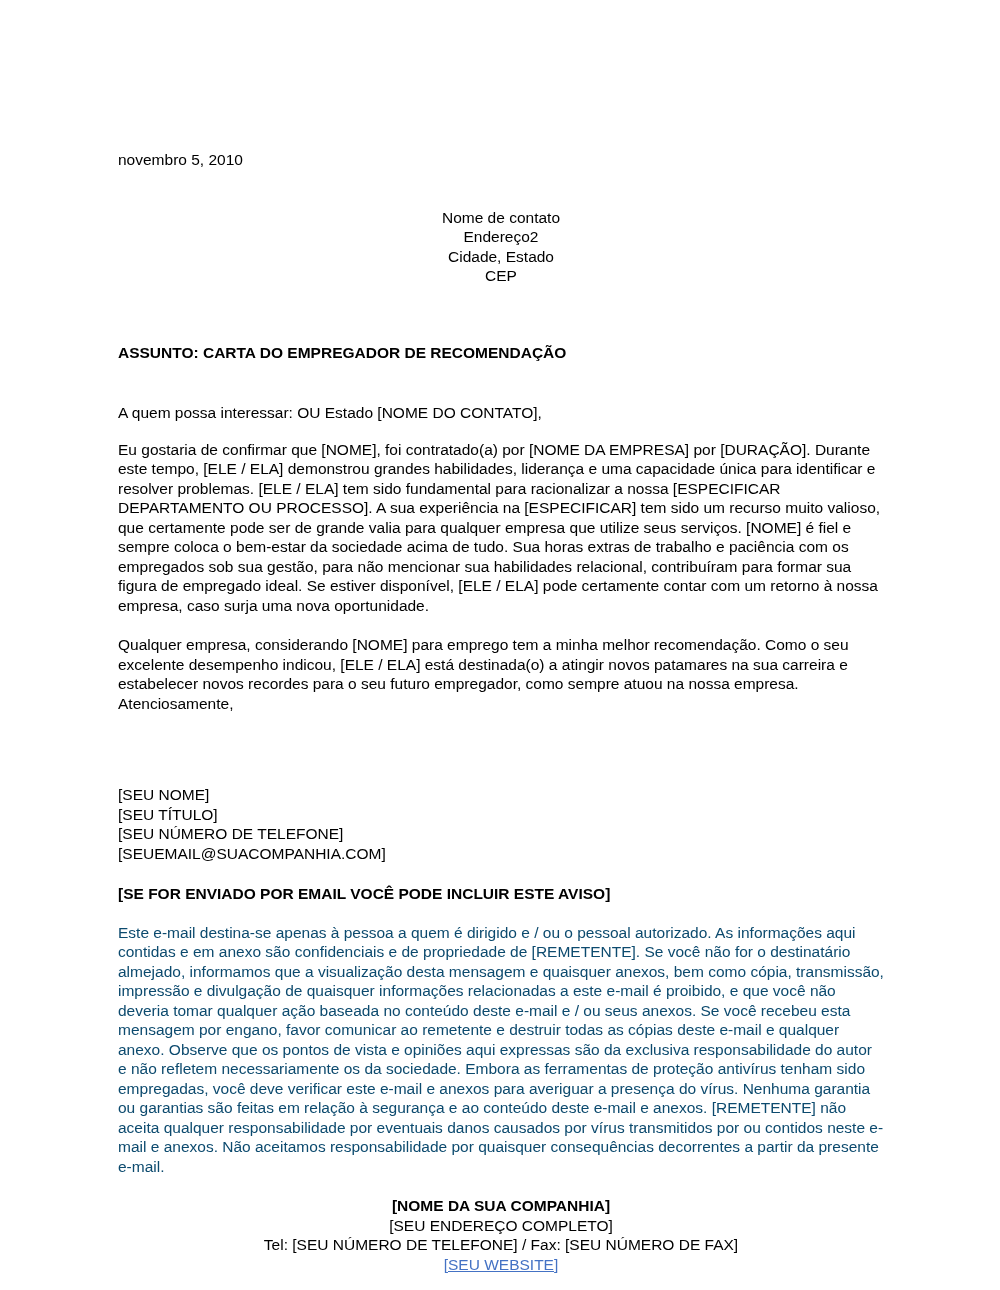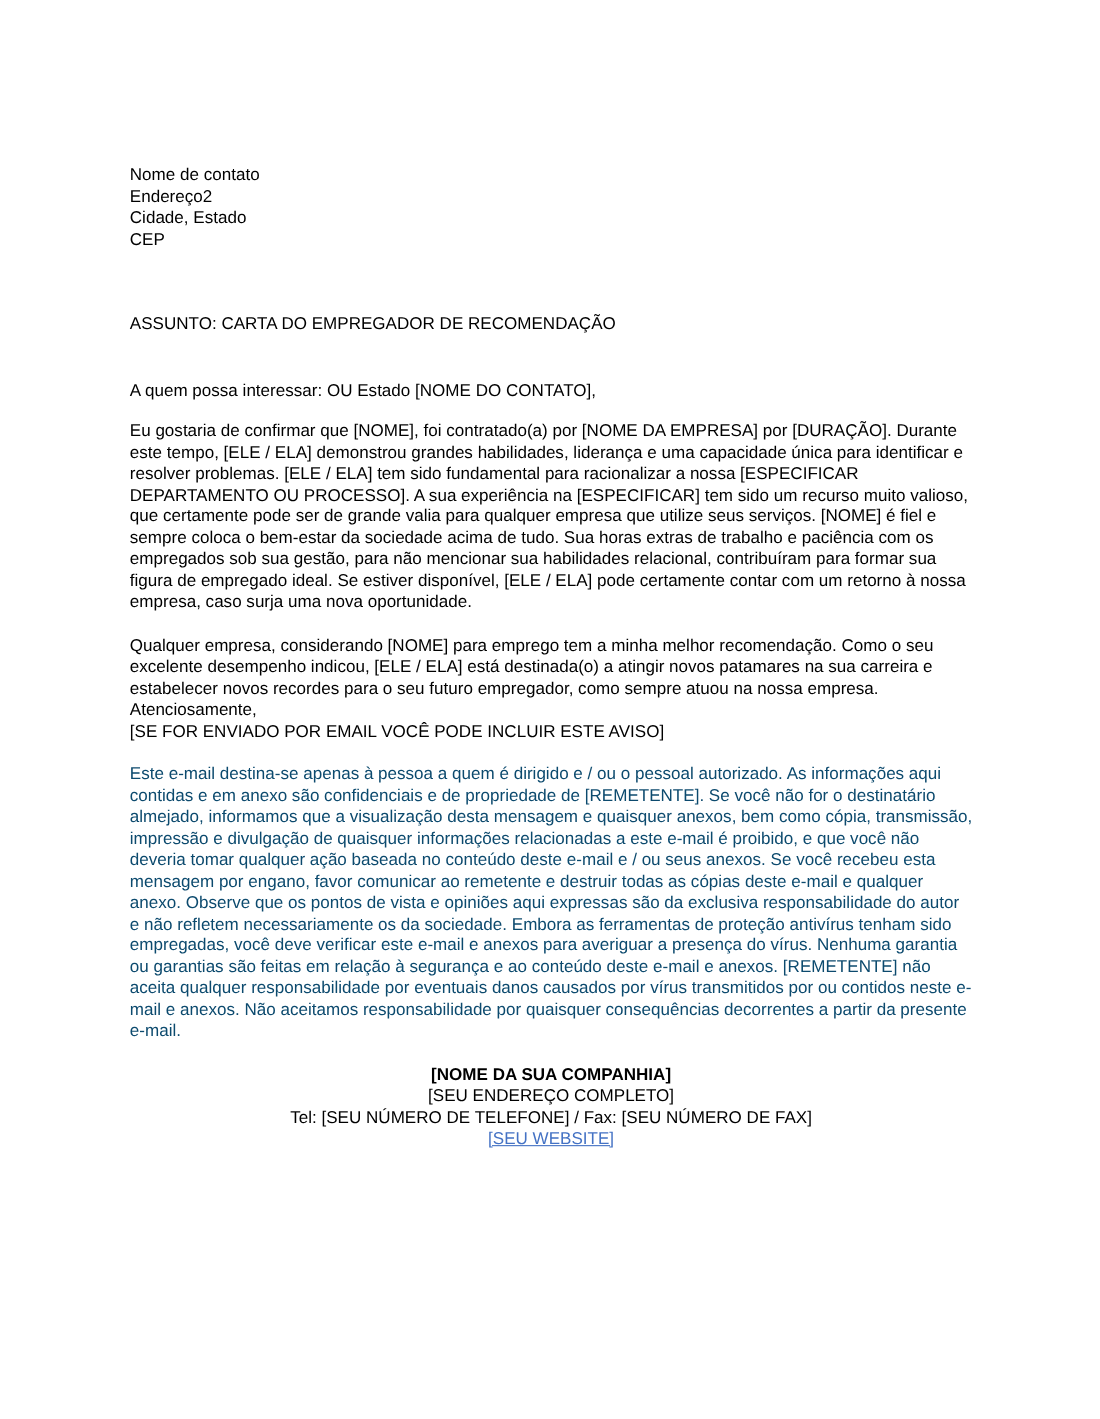--- a/index.html
+++ b/index.html
@@ -16,40 +16,41 @@
     padding: 150px 116px 40px 118px;
     font-size: 15.5px;
     line-height: 19.5px;
   }
   .date-line {
     margin-bottom: 38px;
   }
   .recipient-block {
     margin-bottom: 57px;
   }
-  .recipient-block div { white-space: pre; }
+  .recipient-block div { white-space: pre; text-align: center; }
   .subject-line {
-    font-weight: normal;
+    font-weight: bold;
     margin-bottom: 41px;
   }
   .salutation-line {
     margin-bottom: 17px;
   }
   .body-paragraph {
     margin-bottom: 20px;
   }
   .closing-line {
     margin-bottom: 0;
   }
   .signature-block {
     margin-top: 72px;
     margin-bottom: 21px;
   }
   .email-notice {
     margin-bottom: 19px;
+    font-weight: bold;
   }
   .disclaimer-paragraph {
     color: #0c4a6e;
     margin-bottom: 20px;
   }
   .footer-block {
     text-align: center;
     margin-top: 20px;
   }
   .footer-company { font-weight: bold; }
@@ -58,38 +59,45 @@
     color: #4472c4;
     text-decoration: underline;
     cursor: pointer;
   }
 </style>
 </head>
 <body>
 
 <div class="page">
 
+  <div class="date-line">novembro 5, 2010</div>
 
   <div class="recipient-block">
     <div>Nome de contato</div>
     <div>Endereço2</div>
     <div>Cidade, Estado</div>
     <div>CEP</div>
   </div>
 
   <div class="subject-line">ASSUNTO: CARTA DO EMPREGADOR DE RECOMENDAÇÃO</div>
 
   <div class="salutation-line">A quem possa interessar: OU Estado [NOME DO CONTATO],</div>
 
   <p class="body-paragraph">Eu gostaria de confirmar que [NOME], foi contratado(a)  por [NOME DA EMPRESA] por  [DURAÇÃO]. Durante este tempo, [ELE / ELA] demonstrou grandes habilidades, liderança e uma capacidade única para identificar e resolver problemas. [ELE / ELA] tem sido fundamental para racionalizar a nossa [ESPECIFICAR DEPARTAMENTO OU PROCESSO]. A sua experiência na [ESPECIFICAR] tem sido um recurso muito valioso, que certamente pode ser de grande valia para qualquer empresa que utilize seus serviços. [NOME] é fiel e sempre coloca o bem-estar da sociedade acima de tudo. Sua horas extras de trabalho e paciência com os empregados sob sua gestão, para não mencionar sua habilidades relacional, contribuíram para formar sua figura de empregado ideal. Se estiver disponível, [ELE / ELA] pode certamente contar com um retorno à nossa empresa, caso surja uma nova oportunidade.</p>
 
   <p class="body-paragraph closing-attached" style="margin-bottom:0;">Qualquer empresa, considerando [NOME] para emprego tem a minha melhor recomendação. Como o seu excelente desempenho indicou, [ELE / ELA] está destinada(o) a atingir novos patamares na sua carreira e estabelecer novos recordes para o seu futuro empregador, como sempre atuou na nossa empresa.</p>
 
   <div class="closing-line">Atenciosamente,</div>
 
+  <div class="signature-block">
+    <div>[SEU NOME]</div>
+    <div>[SEU TÍTULO]</div>
+    <div>[SEU NÚMERO DE TELEFONE]</div>
+    <div>[SEUEMAIL@SUACOMPANHIA.COM]</div>
+  </div>
 
   <div class="email-notice">[SE FOR ENVIADO POR EMAIL VOCÊ PODE INCLUIR ESTE AVISO]</div>
 
   <p class="disclaimer-paragraph">Este e-mail destina-se apenas à pessoa a quem é dirigido e / ou o pessoal autorizado. As informações aqui contidas e em anexo são confidenciais e de propriedade de [REMETENTE]. Se você não for o destinatário almejado, informamos que a visualização  desta mensagem e quaisquer anexos, bem como cópia, transmissão, impressão e divulgação de quaisquer informações  relacionadas  a este e-mail é proibido, e que você não deveria tomar qualquer ação baseada no conteúdo deste e-mail e / ou seus anexos. Se você recebeu esta mensagem por engano, favor comunicar ao remetente e destruir todas as cópias deste e-mail e qualquer anexo. Observe que os pontos de vista e opiniões aqui expressas são da exclusiva responsabilidade do autor e não refletem necessariamente os da sociedade. Embora as ferramentas de proteção antivírus tenham  sido empregadas, você deve verificar este e-mail e anexos para averiguar  a presença do vírus. Nenhuma garantia ou garantias são feitas em relação à segurança e ao conteúdo deste e-mail e anexos. [REMETENTE] não aceita qualquer responsabilidade por eventuais danos causados por vírus transmitidos por ou contidos neste e-mail e anexos. Não aceitamos responsabilidade por quaisquer consequências decorrentes a partir da presente e-mail.</p>
 
   <div class="footer-block">
     <div class="footer-company">[NOME DA SUA COMPANHIA]</div>
     <div class="footer-address">[SEU ENDEREÇO COMPLETO]</div>
     <div class="footer-telfax">Tel: [SEU NÚMERO DE TELEFONE] / Fax: [SEU NÚMERO DE FAX]</div>
     <div class="footer-website">

